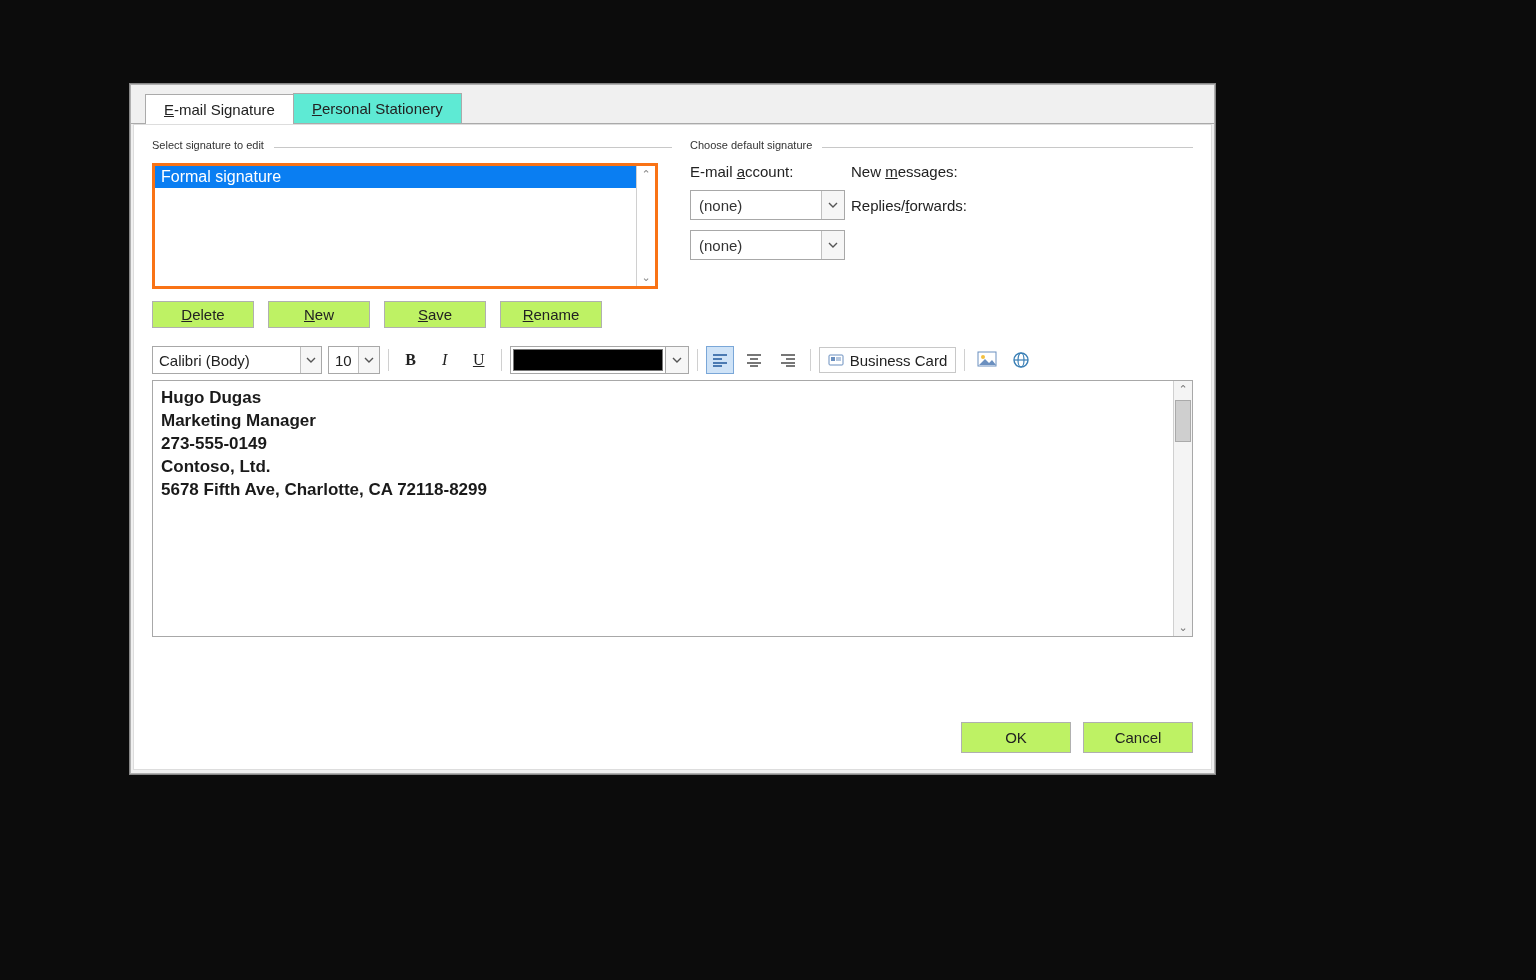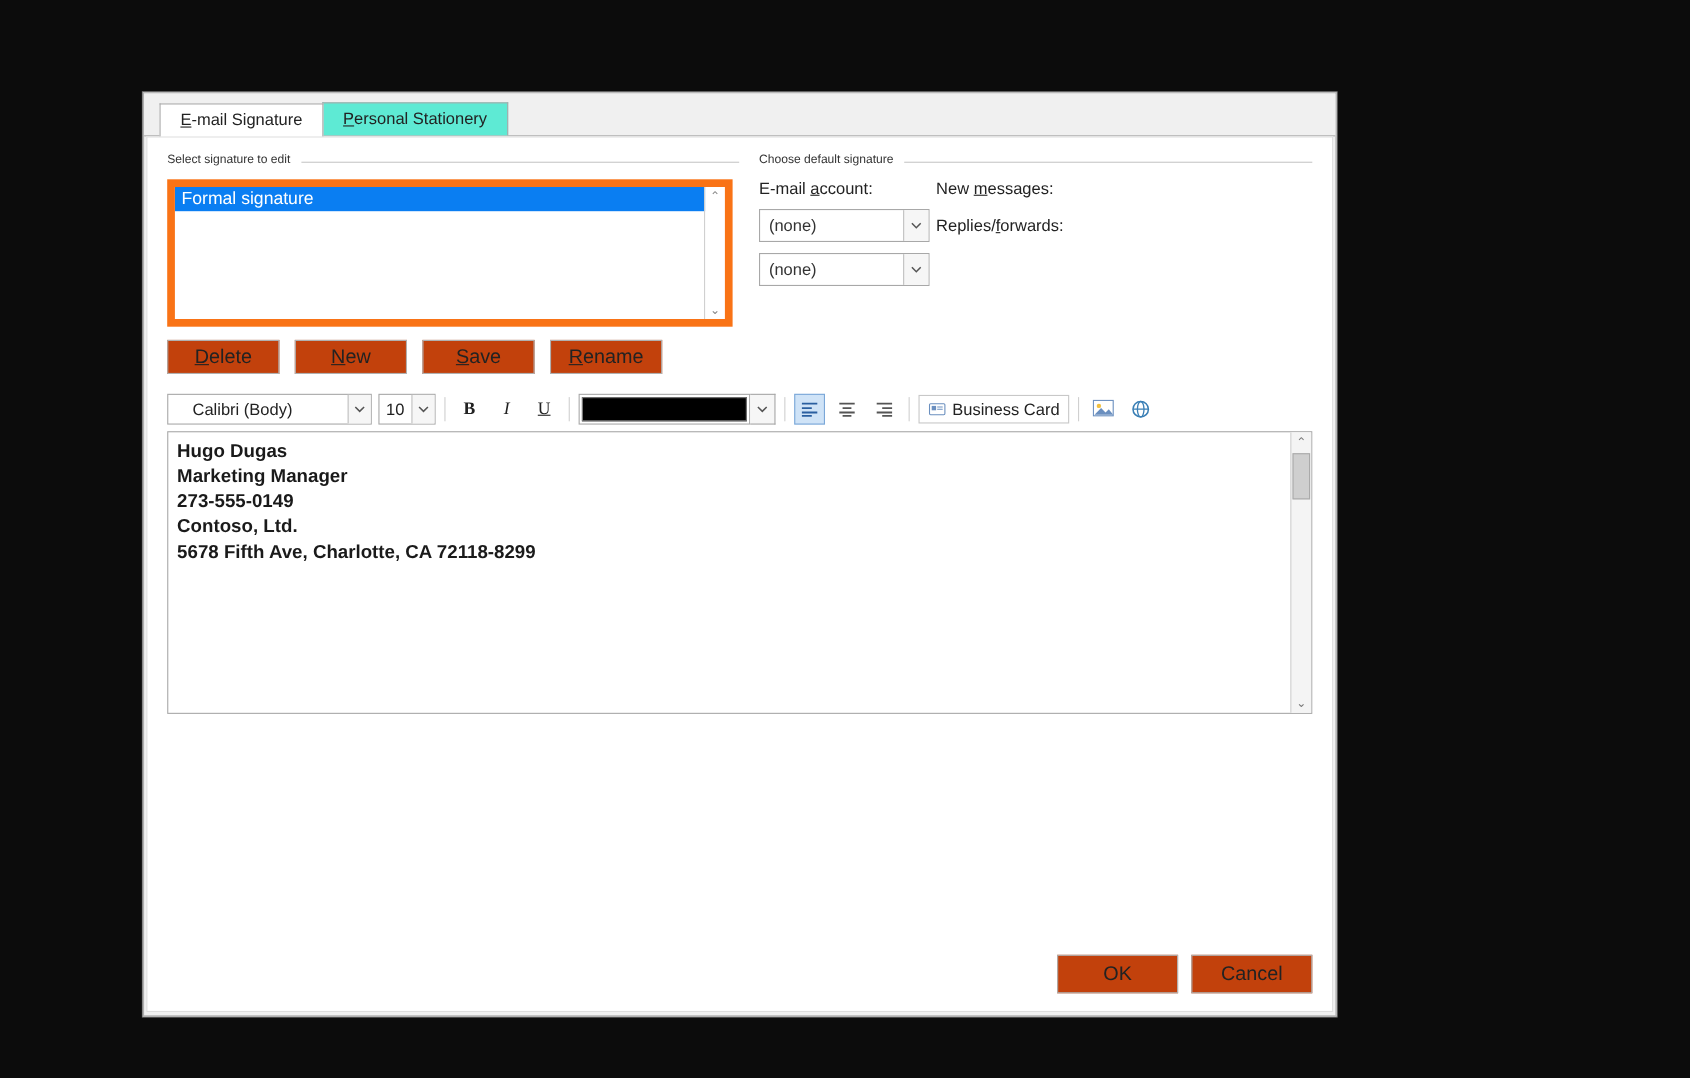--- a/index.html
+++ b/index.html
@@ -10,21 +10,21 @@
     background: #0c0c0c;
     font-family: "Segoe UI", Tahoma, sans-serif;
     font-size: 15px;
     color: #222;
   }
   .dialog {
     position: absolute;
     left: 130px;
     top: 84px;
     width: 1085px;
-    height: 840px;
+    height: 690px;
     background: #f0f0f0;
     border: 1px solid #b0b0b0;
     box-shadow: 0 0 0 1px #888;
     box-sizing: border-box;
   }
   .tabs {
     display: flex;
     align-items: flex-end;
     padding-left: 14px;
     height: 38px;
@@ -84,21 +84,21 @@
   .group-head {
     display: flex;
     align-items: center;
     margin-bottom: 8px;
   }
 
   .left-col { width: 520px; }
   .right-col { flex: 1; }
 
   .sig-list {
-    border: 7px solid #f97316;
+    border: 3px solid #f97316;
     width: 500px;
     height: 120px;
     background: #fff;
     position: relative;
     overflow: hidden;
   }
   .sig-list-inner {
     position:absolute; left:0; top:0; right:18px; bottom:0;
   }
   .sig-item {
@@ -118,23 +118,23 @@
   .list-scroll span { padding:2px 0; }
 
   .btn-row {
     margin-top: 12px;
     display: flex;
     gap: 14px;
   }
   .btn, .btn2 {
     min-width: 102px;
     padding: 4px 10px;
-    background: #c2410c;
+    background: #bef264;
     border: 1px solid #b0b0b0;
-    font-size: 18px;
+    font-size: 15px;
     text-align: center;
     cursor: pointer;
     box-sizing: border-box;
   }
   .btn .ul, .btn2 .ul, .lbl .ul { text-decoration: underline; }
 
   .defaults {
     display: grid;
     grid-template-columns: 155px 1fr;
     row-gap: 10px;
@@ -177,21 +177,21 @@
   .tb-combo {
     display:flex; border:1px solid #a8a8a8; height:26px; align-items:center;
     background:#fff;
   }
   .tb-combo .txt { padding: 0 6px; font-size:15px; }
   .tb-combo .arr {
     width:20px; border-left:1px solid #c0c0c0; height:100%;
     display:flex; align-items:center; justify-content:center; color:#555;
     background:#f6f6f6;
   }
-  .tb-combo.font { width: 168px; padding-left: 16px; }
+  .tb-combo.font { width: 168px; }
   .tb-combo.font .txt { flex:1; }
   .tb-combo.size { }
   .tb-btn {
     width:26px; height:26px;
     display:flex; align-items:center; justify-content:center;
     border:1px solid transparent;
     font-family: "Times New Roman", serif;
     font-size:16px;
     cursor:pointer;
   }

